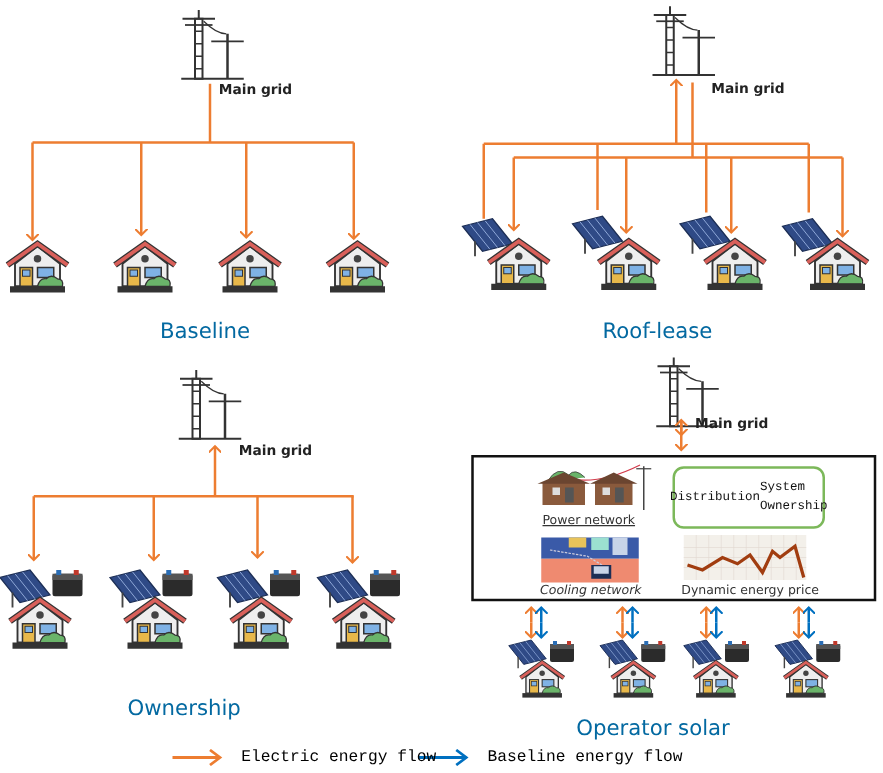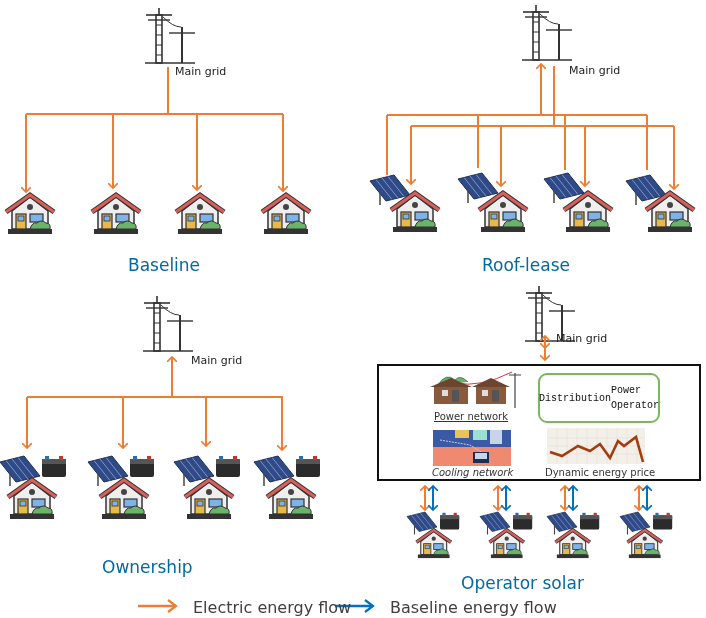--- a/index.html
+++ b/index.html
@@ -1,21 +1,21 @@
 <!DOCTYPE html>
 <html><head>
 <meta charset="utf-8">
 <style>
   html, body { margin:0; padding:0; background:#ffffff; }
   body { width:706px; height:618px; position:relative; overflow:hidden; font-family:"Liberation Sans", sans-serif; }
   #stage { position:absolute; left:0; top:0; width:706px; height:618px; }
   .lbl { position:absolute; color:#222; font-family:"DejaVu Sans", sans-serif; white-space:nowrap; }
-  .grid-lbl { font-size:11px; }
+  .grid-lbl { font-size:11px;font-weight:bold; }
   .title { font-size:17px; color:#0369a1; }
-  .legend-txt { font-size:16px; color:#404040; }
+  .legend-txt { font-size:13px; color:#000000;font-family:Liberation Mono, monospace; }
   .dso { position:absolute; left:538px; top:373px; width:118px; height:46px; border:2px solid #7cb85a; border-radius:9px; background:#fff;
          display:flex; flex-direction:row; align-items:center; justify-content:center; font-family:Liberation Mono, monospace; font-size:10px; color:#111; line-height:15px; }
   .cap { position:absolute; font-size:10px; color:#333; font-family:"DejaVu Sans", sans-serif; white-space:nowrap; }
   .opbox { position:absolute; left:377px; top:364px; width:324px; height:117px; border:2px solid #111; box-sizing:border-box; }
 </style>
 </head>
 <body>
 
 <svg id="stage" width="706" height="618" viewBox="0 0 706 618" xmlns="http://www.w3.org/2000/svg">
   <defs>
@@ -244,21 +244,21 @@
 
   <g>
     <line x1="138" y1="606" x2="176" y2="606" stroke="#ed7d31" stroke-width="2.5" marker-end="url(#arrOL)"></line>
     <line x1="335" y1="606" x2="373" y2="606" stroke="#0070c0" stroke-width="2.5" marker-end="url(#arrBL)"></line>
   </g>
 </svg>
 
 <div class="opbox"></div>
 <div class="dso">
   <span>Distribution</span>
-  <span>Power Operator</span>
+  <span>System Ownership</span>
 </div>
 <span class="cap" style="left:434px;top:411px;text-decoration:underline;">Power network</span>
 <span class="cap" style="left:432px;top:467px;font-style:italic;">Cooling network</span>
 <span class="cap" style="left:545px;top:467px;">Dynamic energy price</span>
 
 <span class="lbl grid-lbl" style="left:175px;top:65px;">Main grid</span>
 <span class="lbl grid-lbl" style="left:569px;top:64px;">Main grid</span>
 <span class="lbl grid-lbl" style="left:191px;top:354px;">Main grid</span>
 <span class="lbl grid-lbl" style="left:556px;top:332px;">Main grid</span>
 

